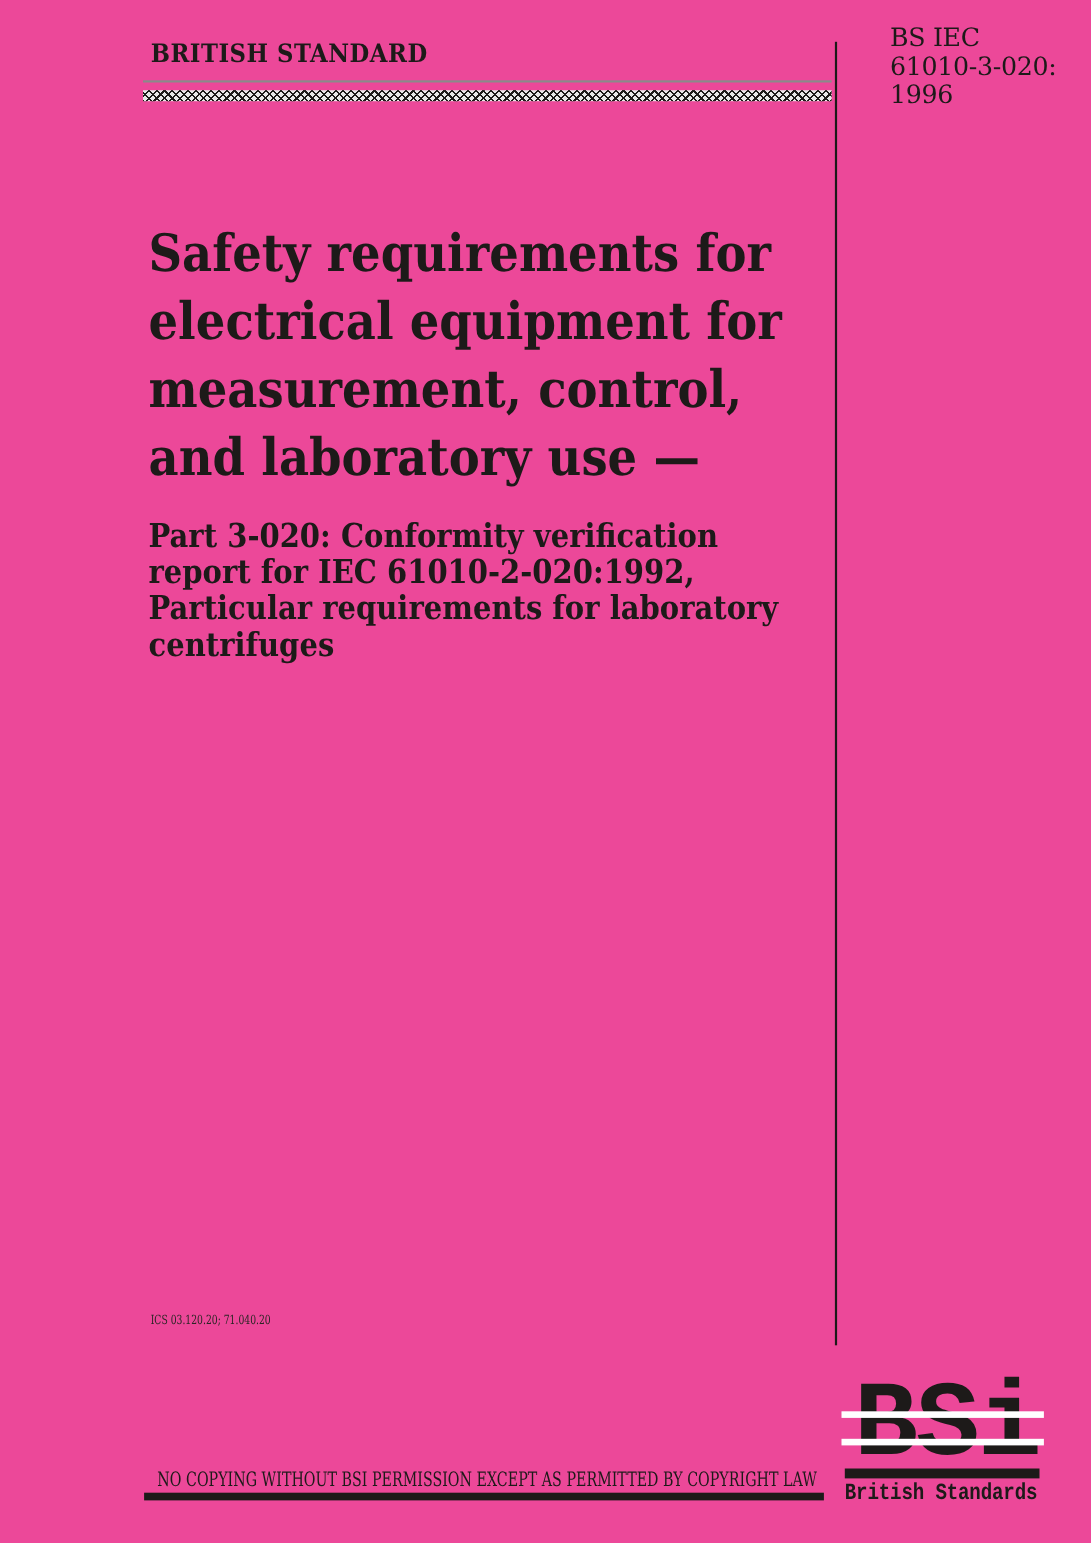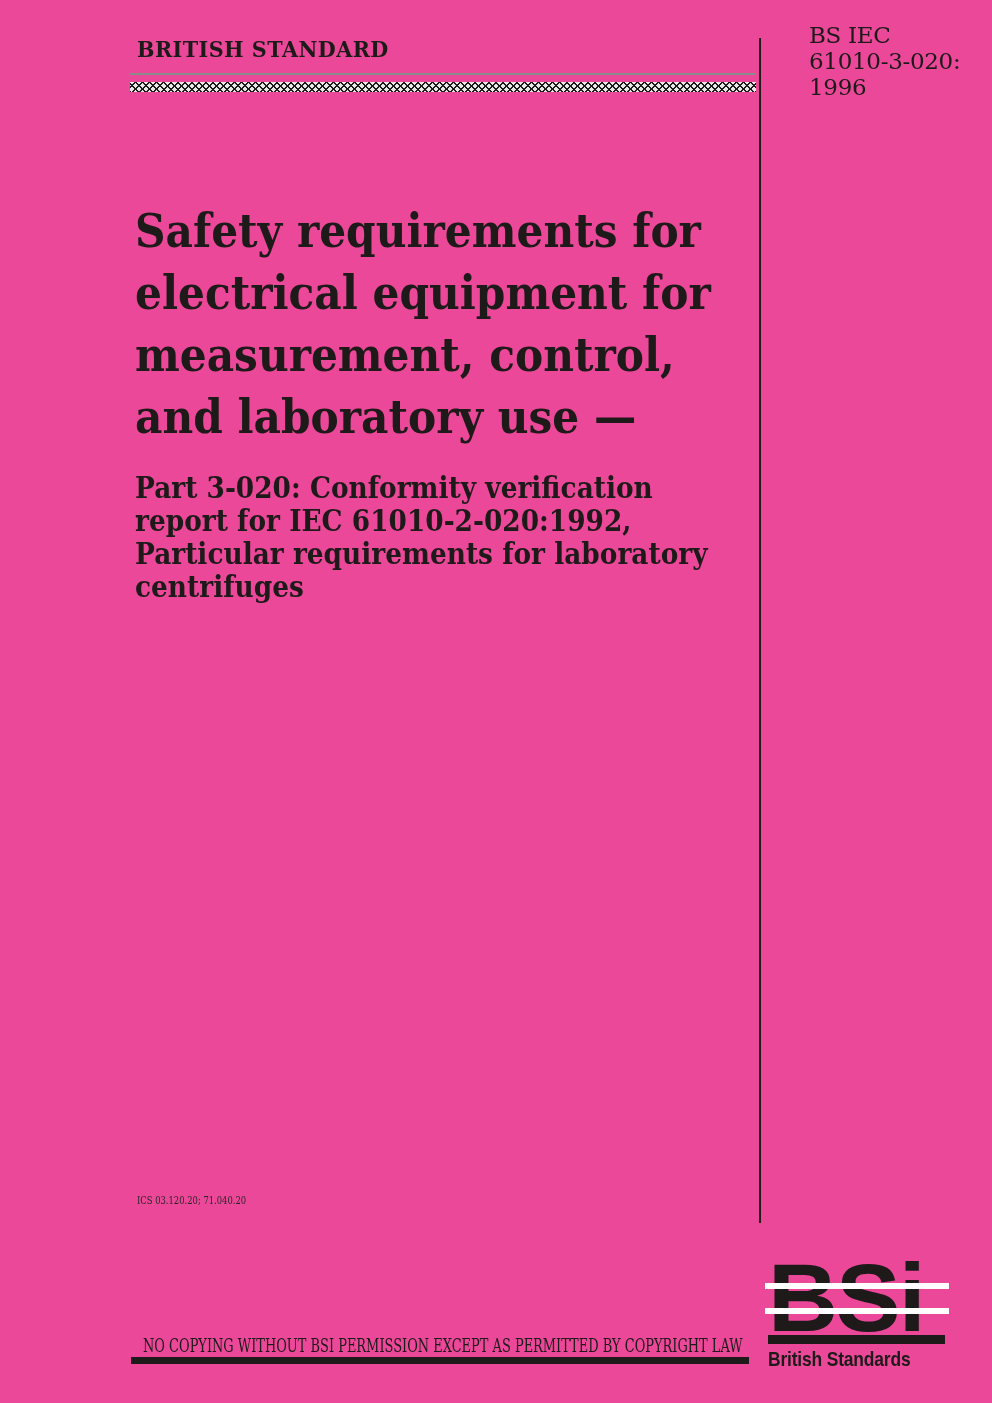--- a/index.html
+++ b/index.html
@@ -113,21 +113,22 @@
     left: 131px; top: 1357px;
     width: 618px; height: 7px;
     background: #1d1a19;
   }
 
   
   .bsi-logo {
     position: absolute;
     left: 768px; top: 1262px;
     width: 177px;
-    font-family: Liberation Sans, sans-serif;
+    font-family: Liberation Mono, monospace;
+    text-align: right;
   }
   .bsi-letters {
     position: relative;
     width: 177px; height: 71px;
   }
   .bsi-letters .acronym {
     display: block;
     font-size: 97px;
     font-weight: bold;
     line-height: 71px;

